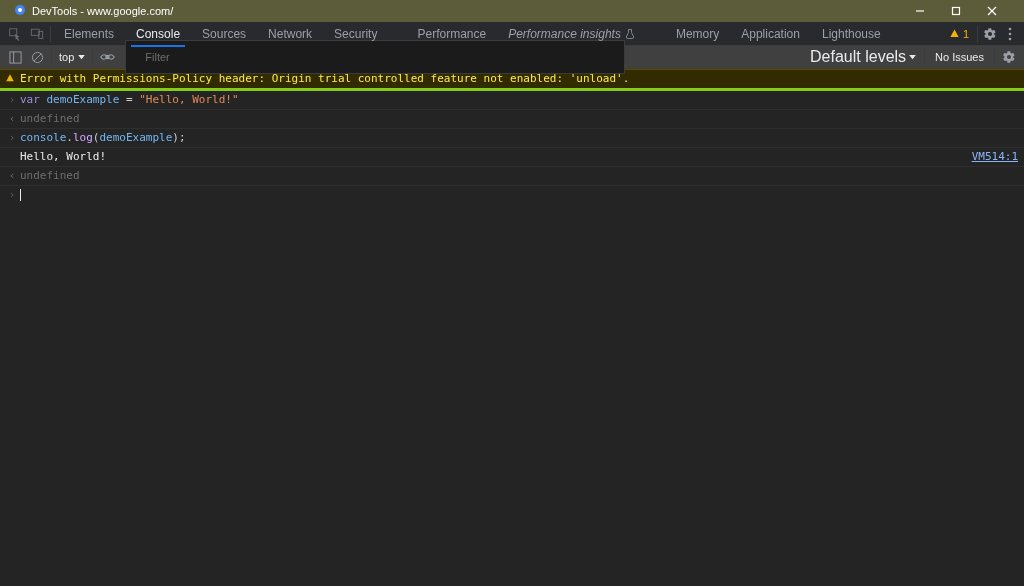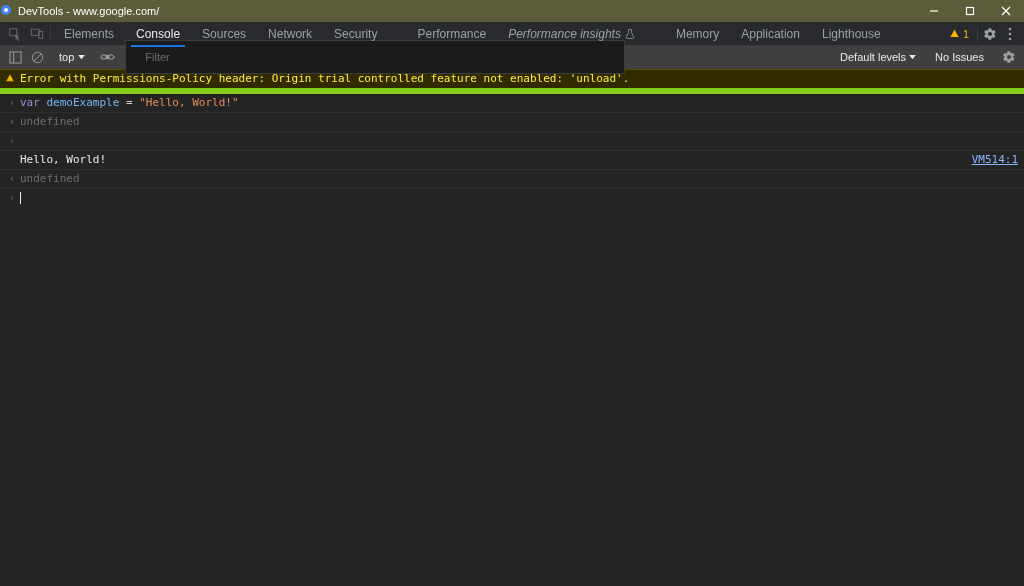--- a/index.html
+++ b/index.html
@@ -1,18 +1,18 @@
 <!DOCTYPE html>
 <html><head>
   <meta charset="utf-8">
   <style>
     * { box-sizing: border-box; margin: 0; padding: 0; }
     body { font-family: "Segoe UI", Arial, sans-serif; background: #1f2126; width: 1024px; height: 586px; overflow: hidden; color: #e8eaed; font-size: 12px; }
     
-    .titlebar { height: 22px; background: #5c5c3a; display: flex; align-items: center; padding: 0 0; }
+    .titlebar { height: 22px; background: #5c5c3a; display: flex; align-items: center; padding: 0 14px; }
     .titlebar .chrome-icon { width: 12px; height: 12px; margin-right: 6px; }
     .titlebar .title { flex: 1; color: #fff; font-size: 11px; }
     .titlebar .winbtn { width: 36px; height: 22px; display: inline-flex; align-items: center; justify-content: center; color: #fff; cursor: pointer; }
     .titlebar .winbtn svg { stroke: #fff; }
 
     .tabs { height: 24px; background: #292a2d; display: flex; align-items: center; padding: 0 4px; border-bottom: 1px solid #3c3c3c; }
     .tabs .left-icon { width: 22px; height: 22px; display: inline-flex; align-items: center; justify-content: center; color: #9aa0a6; cursor: pointer; }
     .tabs .left-icon.off { color: #6b6d70; cursor: default; }
     .tabs .sep { width: 1px; background: #3c3c3c; height: 16px; margin: 0 2px; }
     .tabs .tab { height: 24px; padding: 12px 11px; display: inline-flex; align-items: center; font-size: 12px; color: #9aa0a6; cursor: pointer; position: relative; }
@@ -23,26 +23,26 @@
     .tabs .right-icon { width: 20px; height: 22px; display: inline-flex; align-items: center; justify-content: center; color: #9aa0a6; cursor: pointer; }
     .pi-icon { width: 12px; height: 12px; margin-left: 3px; }
 
     .toolbar { height: 23px; background: #404040; display: flex; align-items: center; padding: 0 4px; border-bottom: 1px solid #3c3c3c; }
     .tb-btn { width: 22px; height: 22px; display: inline-flex; align-items: center; justify-content: center; color: #9aa0a6; cursor: pointer; }
     .tb-sep { width: 1px; background: #3c3c3c; height: 16px; margin: 0 3px; }
     .context { display: inline-flex; align-items: center; gap: 4px; color: #e8eaed; font-size: 11px; padding: 0 4px; cursor: pointer; }
     .filter { flex: 0 1 500px; height: 34px; background: #1b1b1b; border: 1px solid #3c3c3c; padding: 1px 19px; font-size: 11px; color: #e8eaed; outline: none; }
     .filter::placeholder { color: #6b6d70; }
     .tb-spacer { flex: 1; }
-    .tb-select { display: inline-flex; align-items: center; gap:3px; font-size: 11px; color: #e8eaed; padding: 0 5px; cursor:pointer; }
+    .tb-select { display: inline-flex; align-items: center; gap:3px; font-size: 16px; color: #e8eaed; padding: 0 5px; cursor:pointer; }
     .tb-label { font-size: 11px; color: #e8eaed; padding: 0 7px; cursor:pointer; }
 
     .console { background: #242424; height: calc(586px - 22px - 24px - 23px); overflow: auto; font-family: Consolas, "Menlo", monospace; font-size: 11px; line-height: 12px; }
     .row { display: flex; padding: 3px 6px 3px 4px; border-bottom: 1px solid #2e2e2e; align-items: baseline; }
-    .row.warn { background: #332b00; border-bottom: 6px solid #84cc16; border-top: 1px solid #5c4a00; }
+    .row.warn { background: #332b00; border-bottom: 3px solid #84cc16; border-top: 1px solid #5c4a00; }
     .gutter { width: 16px; flex: none; text-align: center; color: #5c5d5f; }
     .gutter .chev { color: #5c5d5f; }
     .msg { flex: 1; white-space: pre; }
     .warn .msg { color: #ffeb3b; }
     .warn-tri { width:10px; height:10px; display:inline-block; vertical-align: -1px; margin-right: 4px; }
 
     .tok-kw { color: #9c8cdb; }
     .tok-id { color: #72b7f2; }
     .tok-op { color: #cfcfcf; }
     .tok-str { color: #e28b54; }
@@ -178,20 +178,21 @@
     <div class="row">
       <span class="gutter"><span class="chev">›</span></span>
       <span class="msg"><span class="tok-kw">var </span><span class="tok-id">demoExample</span><span class="tok-op"> = </span><span class="tok-str">"Hello, World!"</span></span>
     </div>
     <div class="row">
       <span class="gutter"><span class="back-sign">‹</span></span>
       <span class="msg"><span class="undef">undefined</span></span>
     </div>
     <div class="row">
       <span class="gutter"><span class="chev">›</span></span>
+      <span class="msg"><span class="tok-id">console</span><span class="tok-op">.</span><span class="tok-fn">log</span><span class="tok-op">(</span><span class="tok-id">demoExample</span><span class="tok-op">);</span></span>
     </div>
     <div class="row">
       <span class="gutter"></span>
       <span class="msg">Hello, World!</span>
       <span class="srclink">VM514:1</span>
     </div>
     <div class="row">
       <span class="gutter"><span class="back-sign">‹</span></span>
       <span class="msg"><span class="undef">undefined</span></span>
     </div>

